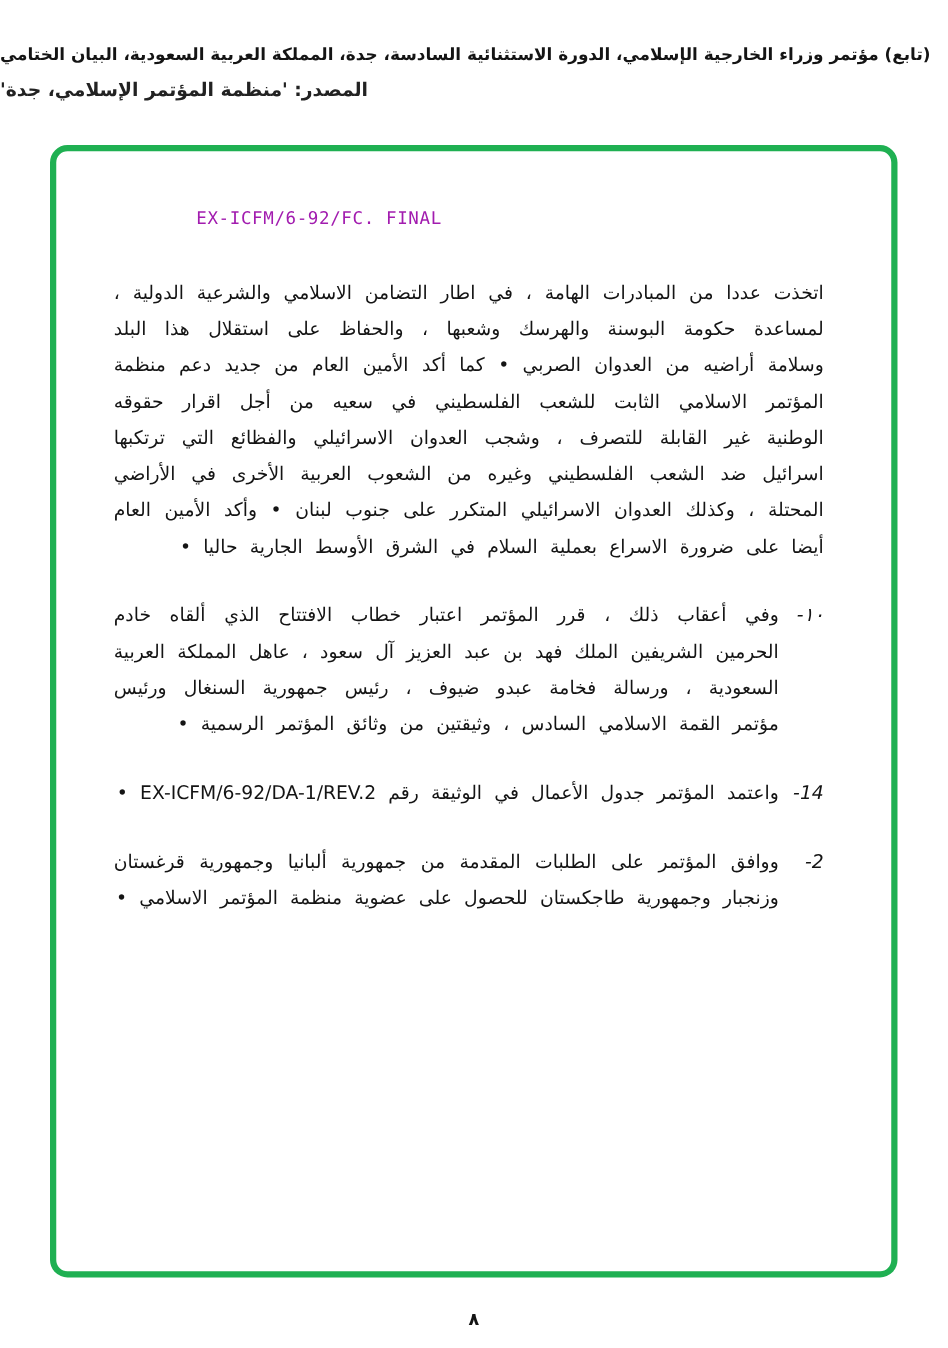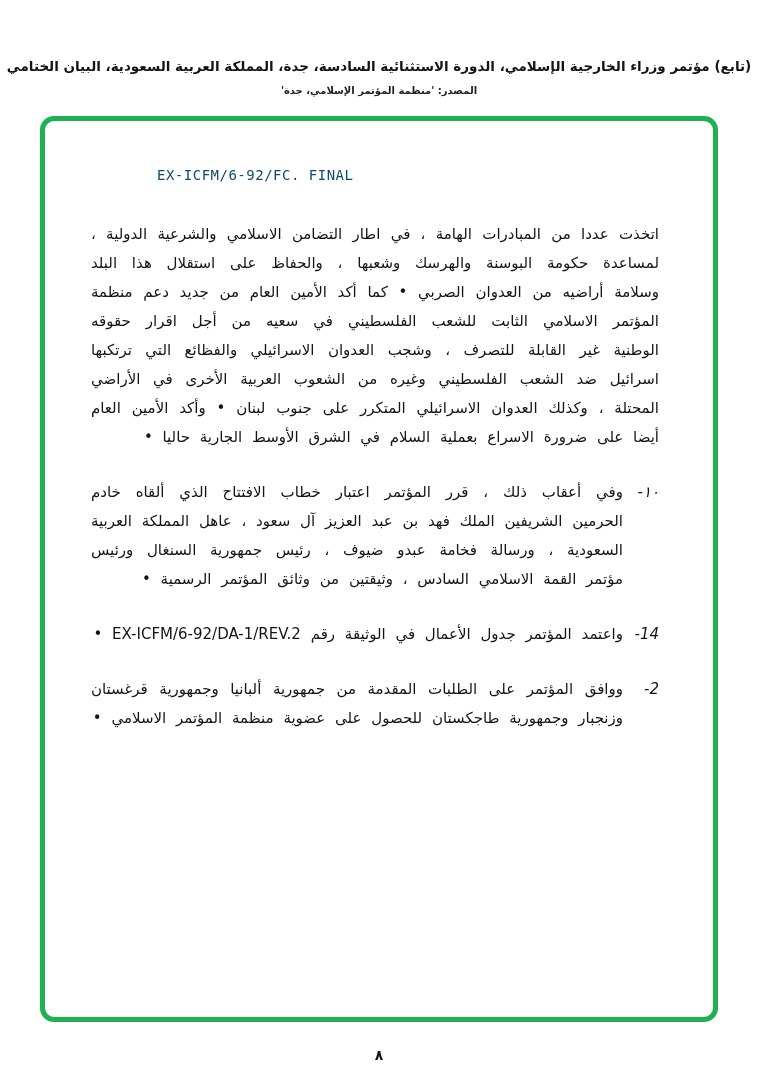--- a/index.html
+++ b/index.html
@@ -8,32 +8,32 @@
     width: 758px;
     height: 1078px;
     position: relative;
     font-family: "DejaVu Sans", sans-serif;
     color: #141414;
     overflow: hidden;
   }
 
   
   .page-header {
-    padding-top: 58px;
-    text-align: center;
+    padding-top: 36px;
+    text-align: left;
     direction: rtl;
   }
   .header-title {
     font-size: 13.5px;
     font-weight: bold;
     letter-spacing: 0.2px;
   }
   .header-source {
     margin-top: 11px;
-    font-size: 10px;
+    font-size: 15px;
     font-weight: bold;
     color: #222;
   }
 
   
   .green-box {
     position: absolute;
     left: 40px;
     top: 116px;
     width: 678px;
@@ -45,21 +45,21 @@
     overflow: hidden;
   }
 
   .doc-code {
     direction: ltr;
     text-align: left;
     margin-left: 66px;
     font-family: "DejaVu Sans Mono", "Liberation Mono", monospace;
     font-size: 14px;
     letter-spacing: 0.5px;
-    color: #0c4a6e;
+    color: #a21caf;
   }
 
   .content {
     direction: rtl;
     margin-top: 37px;
   }
 
   .para, .item-text {
     font-size: 15px;
     line-height: 29px;

